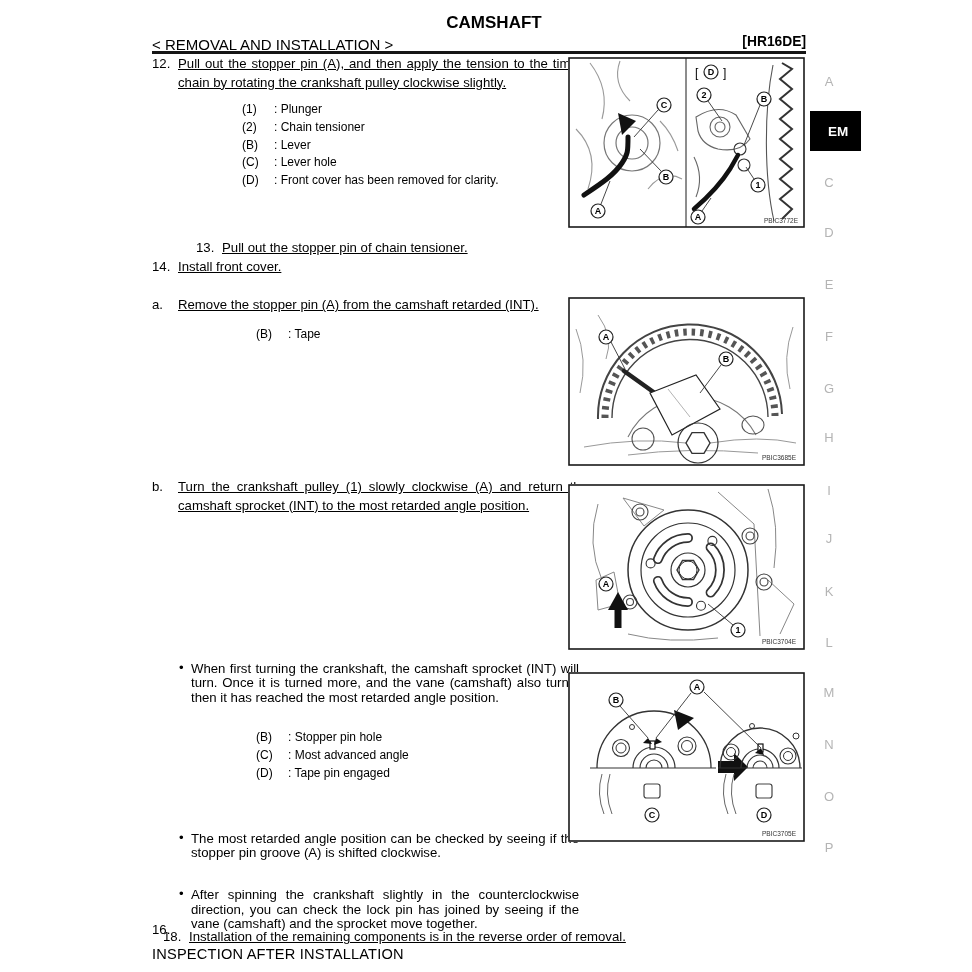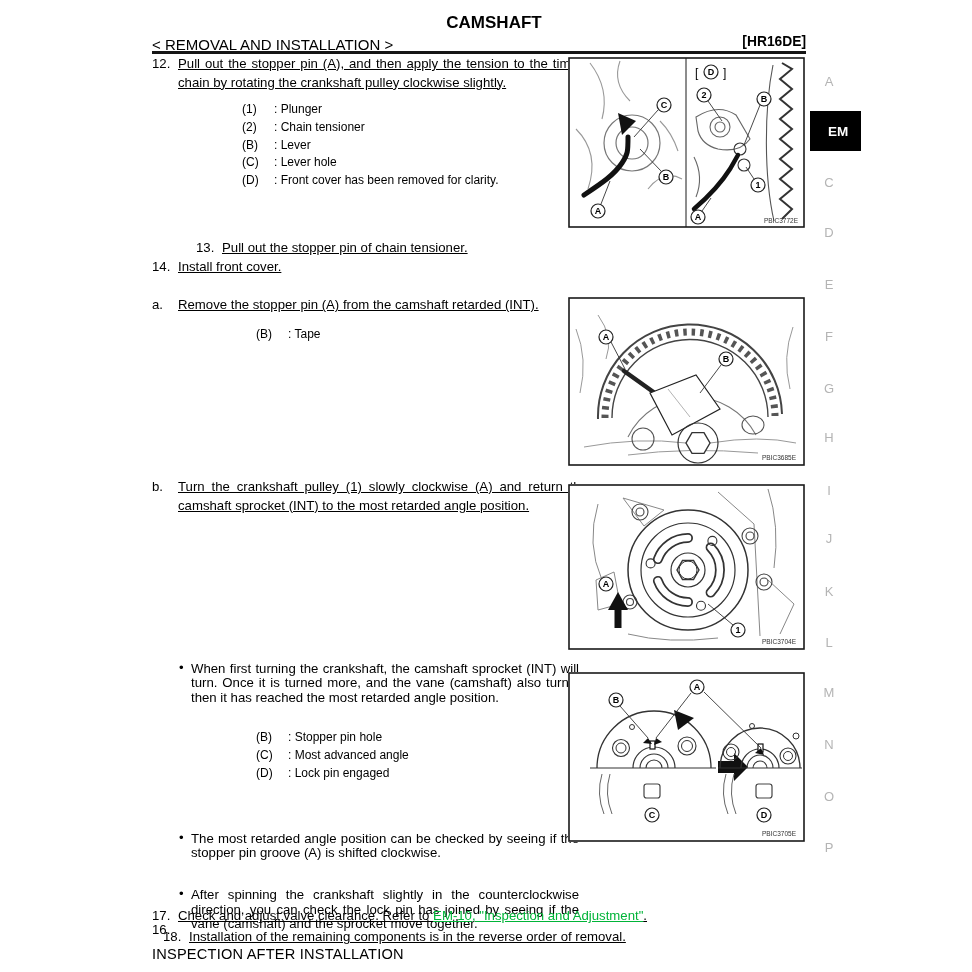--- a/index.html
+++ b/index.html
@@ -104,39 +104,35 @@
     <div class="lrow">
         <span class="lkey">(B)</span>
         <span>: Stopper pin hole</span>
       </div>
     <div class="lrow">
         <span class="lkey">(C)</span>
         <span>: Most advanced angle</span>
       </div>
     <div class="lrow">
         <span class="lkey">(D)</span>
-        <span>: Lock pin engaged</span>
+        <span>: Tape pin engaged</span>
       </div>
   </div>
 
   <div class="abs bullet justify b1" style="left:178px;top:789px;width:388px;">
     <span>The most retarded angle position can be checked by seeing if the stopper pin groove (A) is shifted clockwise.</span>
   </div>
   <div class="abs bullet justify b1" style="left:178px;top:817px;width:388px;">
     <span>After spinning the crankshaft slightly in the counterclockwise direction, you can check the lock pin has joined by seeing if the vane (camshaft) and the sprocket move together.</span>
   </div>
 
   <div class="abs step withnum" style="left:152px;top:876px;width:660px;margin-top:45px;">
     <span class="step-num">16.</span>
   </div>
 
-  <div class="abs step withnum" style="left:152px;top:907px;width:660px;">
-    <span class="step-num">17.</span>
-    <span>Check and adjust valve clearance. Refer to </span><span class="greenlink">EM-10, "Inspection and Adjustment"</span><span>.</span>
-  </div>
   <div class="abs step withnum" style="left:152px;top:928px;width:660px;margin-left:11px;">
     <span class="step-num">18.</span>
     <span>Installation of the remaining components is in the reverse order of removal.</span>
   </div>
 
   <div class="abs footer-h">INSPECTION AFTER INSTALLATION</div>
 
   <span class="mletter" style="top:74px">A</span>
   <div class="em-tab">EM</div>
   <span class="mletter" style="top:175px">C</span>

